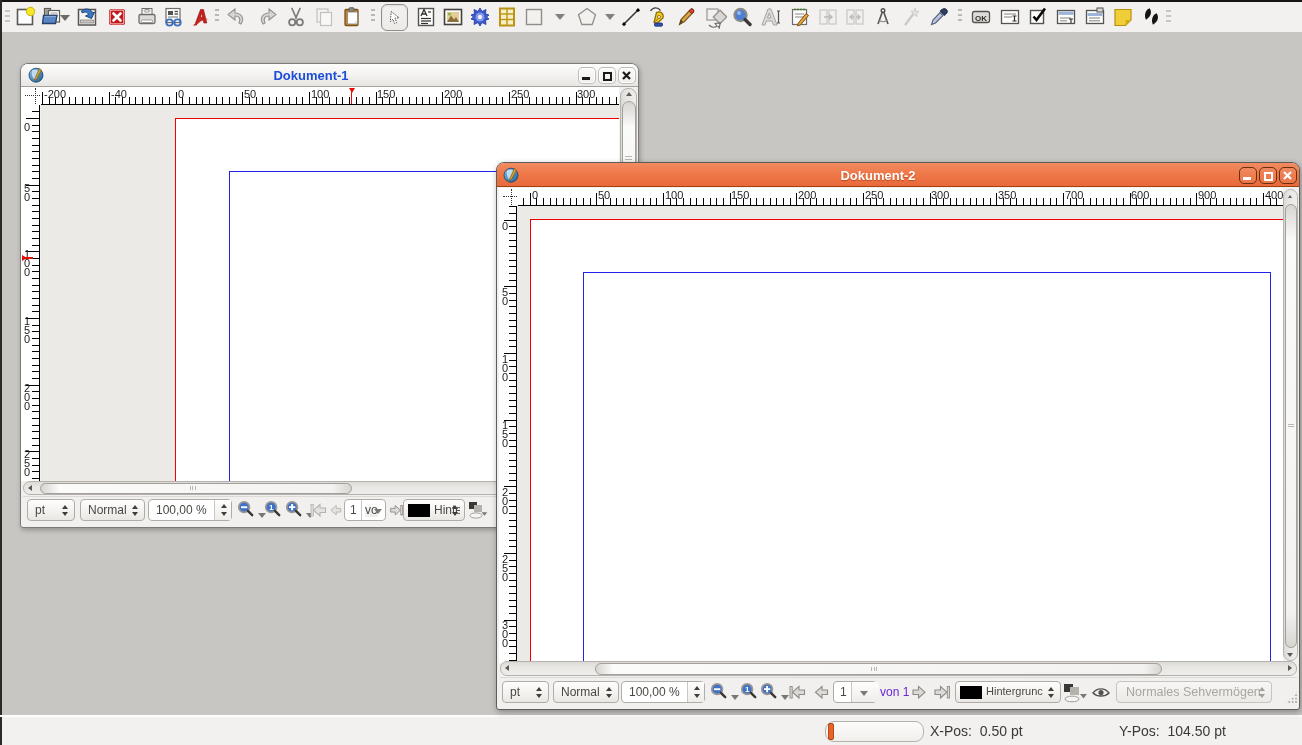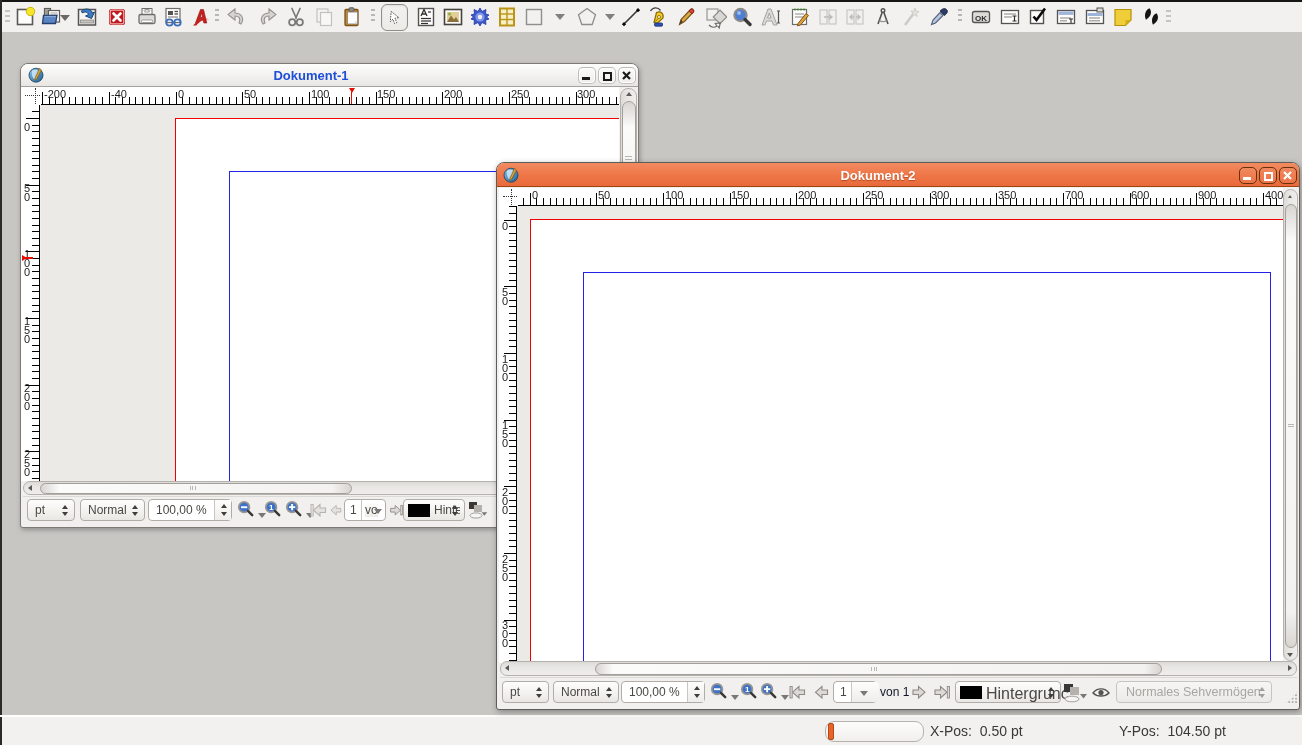--- a/index.html
+++ b/index.html
@@ -784,31 +784,31 @@
       <rect x="1" y="2.5" width="2.2" height="11.5" fill="#dcdad6" stroke="#8e8b87" stroke-width="0.9"></rect>
     </svg></div>
 <div class="abs" style="left:812px;top:684px"><svg width="17" height="16" viewBox="0 0 17 16">
       <path d="M10 2.5 L10 6 L15.5 6 L15.5 10.5 L10 10.5 L10 14 L3.5 8.2 Z" fill="#dcdad6" stroke="#8e8b87" stroke-width="1.1"></path>
     </svg></div>
 <div class="abs" style="left:833px;top:681px;width:44px;height:22px;border:1px solid #b0ada8;border-radius:4px;background:#fff;box-sizing:border-box">
 <span style="position:absolute;left:6px;top:3px;font-size:12px;color:#4a4844">1</span>
 <span style="position:absolute;left:17px;top:0;width:27px;height:100%;border-left:1px solid #c9c7c3;background:linear-gradient(#fdfdfc,#efedea);border-radius:0 4px 4px 0"></span>
 <span style="position:absolute;right:8px;top:9px;border-left:4px solid transparent;border-right:4px solid transparent;border-top:5px solid #7a7874"></span>
 </div>
-<div class="abs" style="left:880px;top:685px;font-size:12px;color:#0f172a">von 1</div>
+<div class="abs" style="left:880px;top:685px;font-size:12px;color:#6d28d9">von 1</div>
 <div class="abs" style="left:911px;top:684px"><svg width="17" height="16" viewBox="0 0 17 16">
       <path d="M7.5 2.5 L7.5 6 L2 6 L2 10.5 L7.5 10.5 L7.5 14 L14 8.2 Z" fill="#dcdad6" stroke="#8e8b87" stroke-width="1.1"></path>
     </svg></div>
 <div class="abs" style="left:933px;top:684px"><svg width="17" height="16" viewBox="0 0 17 16">
       <path d="M7.5 2.5 L7.5 6 L2 6 L2 10.5 L7.5 10.5 L7.5 14 L14 8.2 Z" fill="#dcdad6" stroke="#8e8b87" stroke-width="1.1"></path>
       <rect x="14.3" y="2.5" width="2.2" height="11.5" fill="#dcdad6" stroke="#8e8b87" stroke-width="0.9"></rect>
     </svg></div>
 <div class="combo" style="left:955px;top:681px;width:104px">
 <span style="position:absolute;left:4px;top:3.5px;width:22px;height:13px;background:#000"></span>
-<span style="position:absolute;left:30px;top:3px;font-size:16px;color:#4a4844">Hintergrunc</span>
+<span style="position:absolute;left:30px;top:3px;font-size:11px;color:#4a4844">Hintergrunc</span>
 <span class="spn"></span>
   </div>
 <div class="abs" style="left:1063px;top:683px;width:26px;height:20px">
 <svg width="26" height="20" viewBox="0 0 26 20">
 <rect x="1" y="1" width="9" height="8" fill="#3a3835"></rect>
       <rect x="7" y="4" width="9" height="8" fill="#b5b2ae"></rect>
 <ellipse cx="9" cy="16" rx="7" ry="2.8" fill="#f6f5f3" stroke="#a3a09c"></ellipse>
 <path d="M17 11 l7 0 -3.5 4.5 z" fill="#7a7874"></path>
 </svg></div>
 <div class="abs" style="left:1092px;top:685px;width:18px;height:13px">

